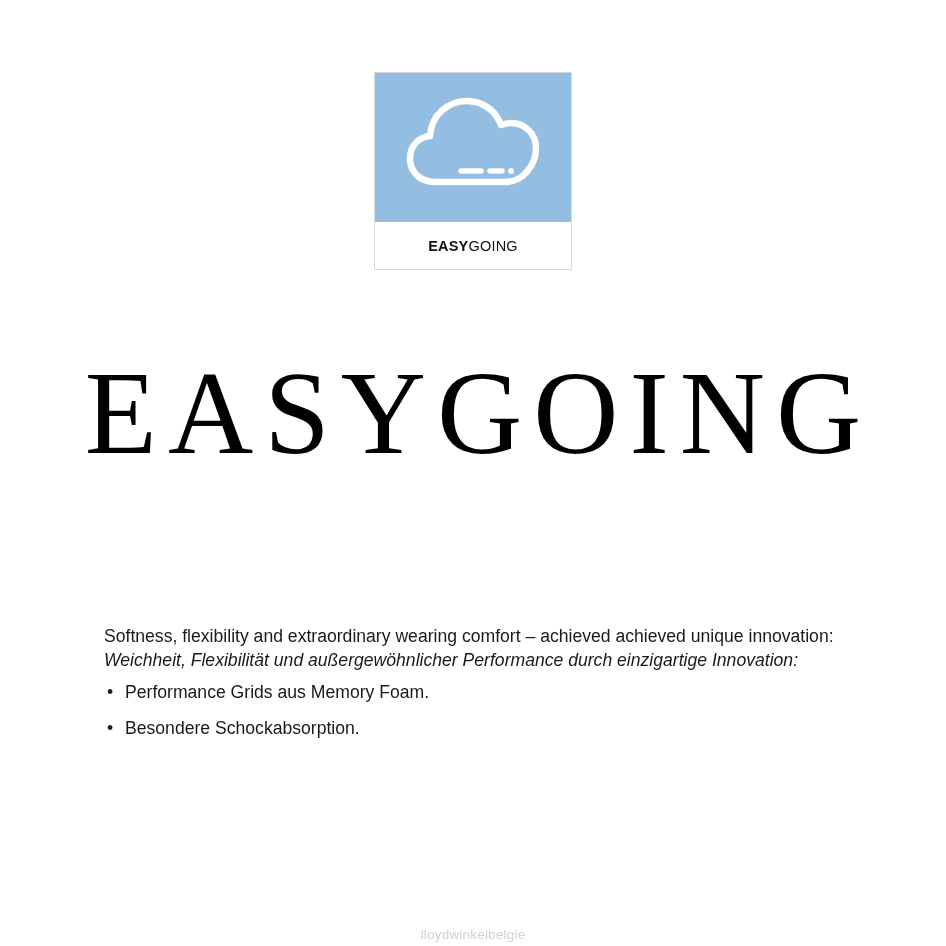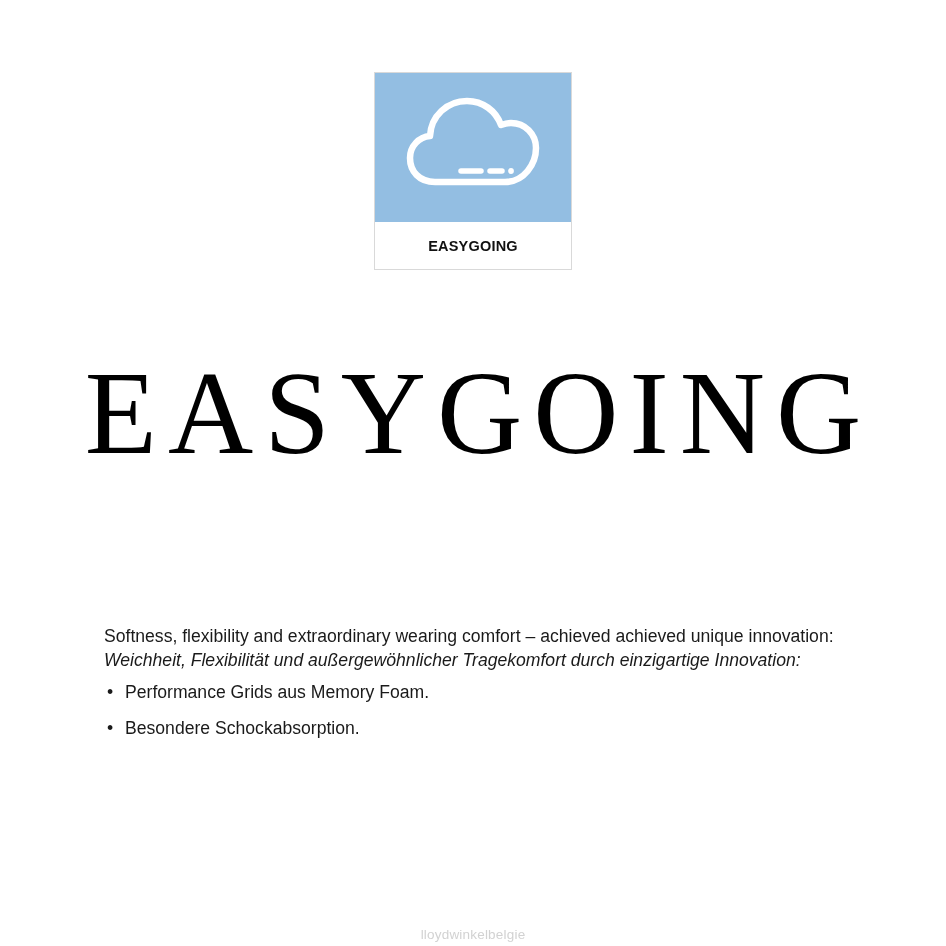--- a/index.html
+++ b/index.html
@@ -60,21 +60,21 @@
     font-size: 14.5px;
     letter-spacing: 0.2px;
     color: #111111;
     white-space: nowrap;
   }
   .badge-label .b {
     font-weight: bold;
     margin-top: 48px;
   }
   .badge-label .n {
-    font-weight: bold;
+    font-weight: normal;
   }
 
   
   .title {
     position: absolute;
     top: 352px;
     left: 0;
     width: 946px;
     text-align: center;
     font-family: "Liberation Serif", serif;
@@ -177,21 +177,21 @@
         </div>
       </div>
     </div>
   </div>
 
   <h1 class="title">EASYGOING</h1>
 
   <div class="copy">
     <p class="intro">
       <span>Softness, flexibility and extraordinary wearing comfort – achieved achieved unique innovation:</span>
-      <span class="de">Weichheit, Flexibilität und außergewöhnlicher Tragekomfort durch einzigartige Innovation:</span>
+      <span class="de">Weichheit, Flexibilität und außergewöhnlicher Performance durch einzigartige Innovation:</span>
     </p>
 
     <ul class="bullets">
       <li>
         <span class="dot">•</span>
         <span class="de">Performance Grids aus Memory Foam.</span>
       </li>
       <li>
         <span class="dot">•</span>
         <span class="de">Besondere Schockabsorption.</span>

